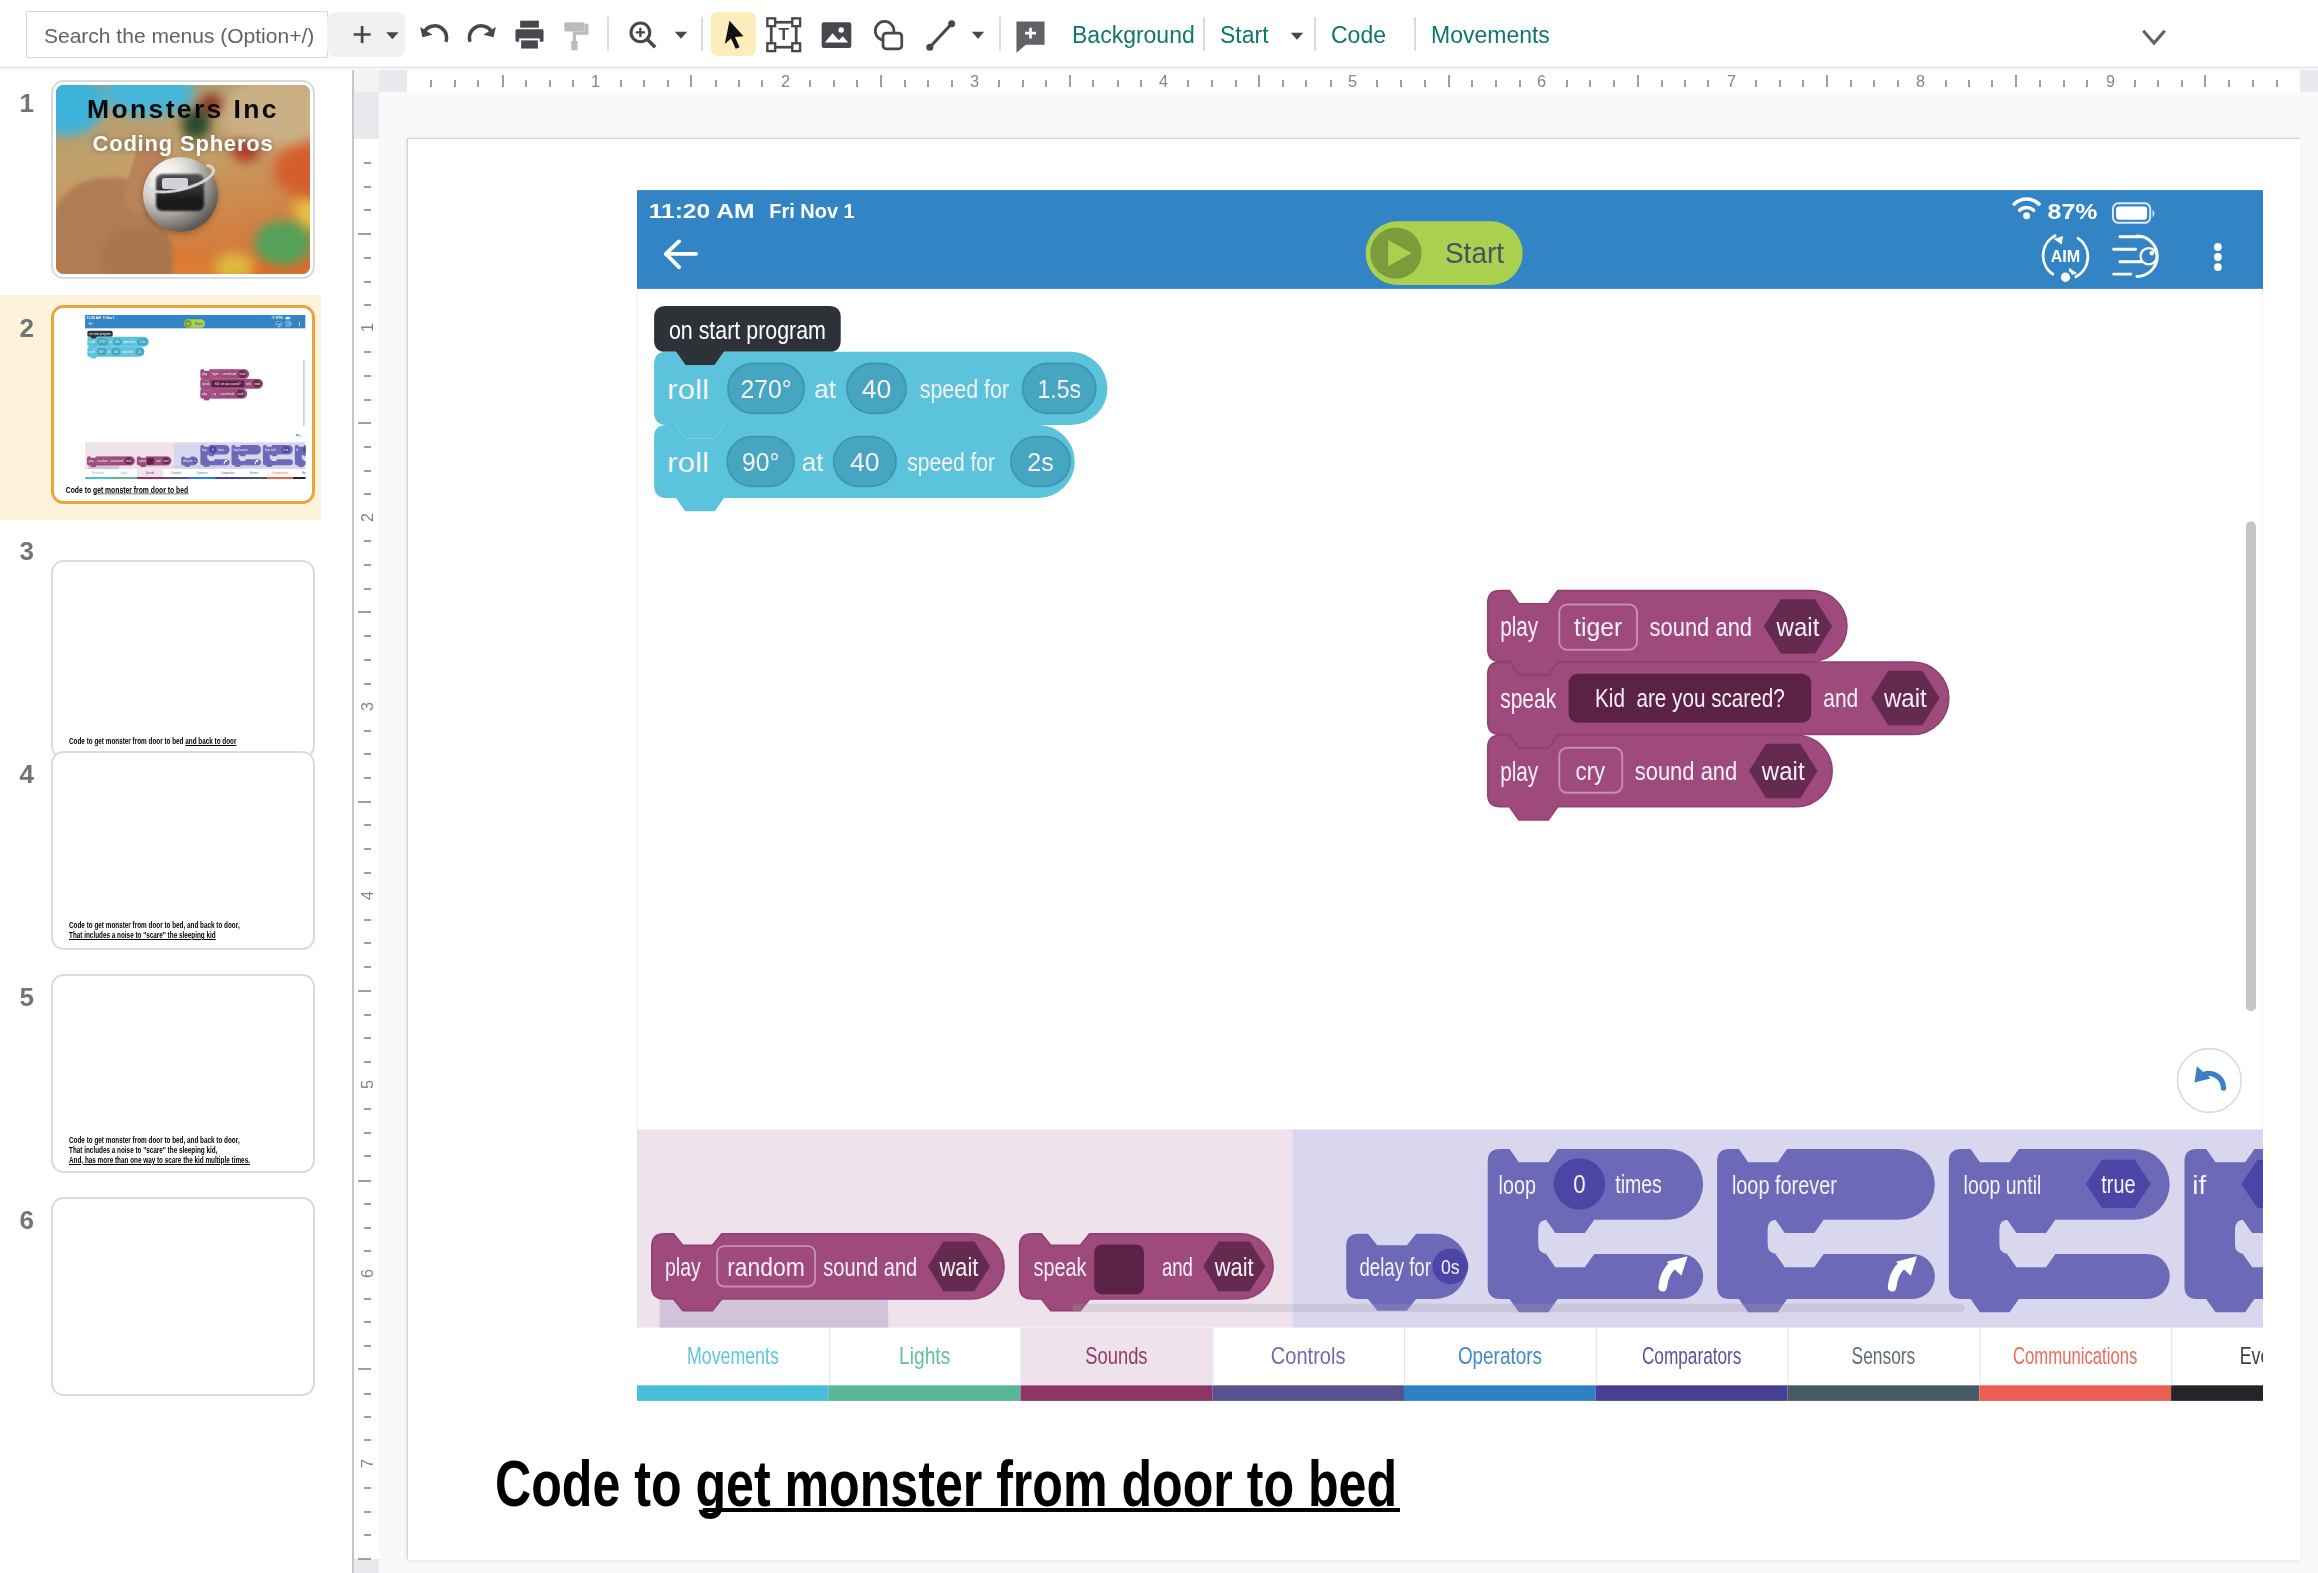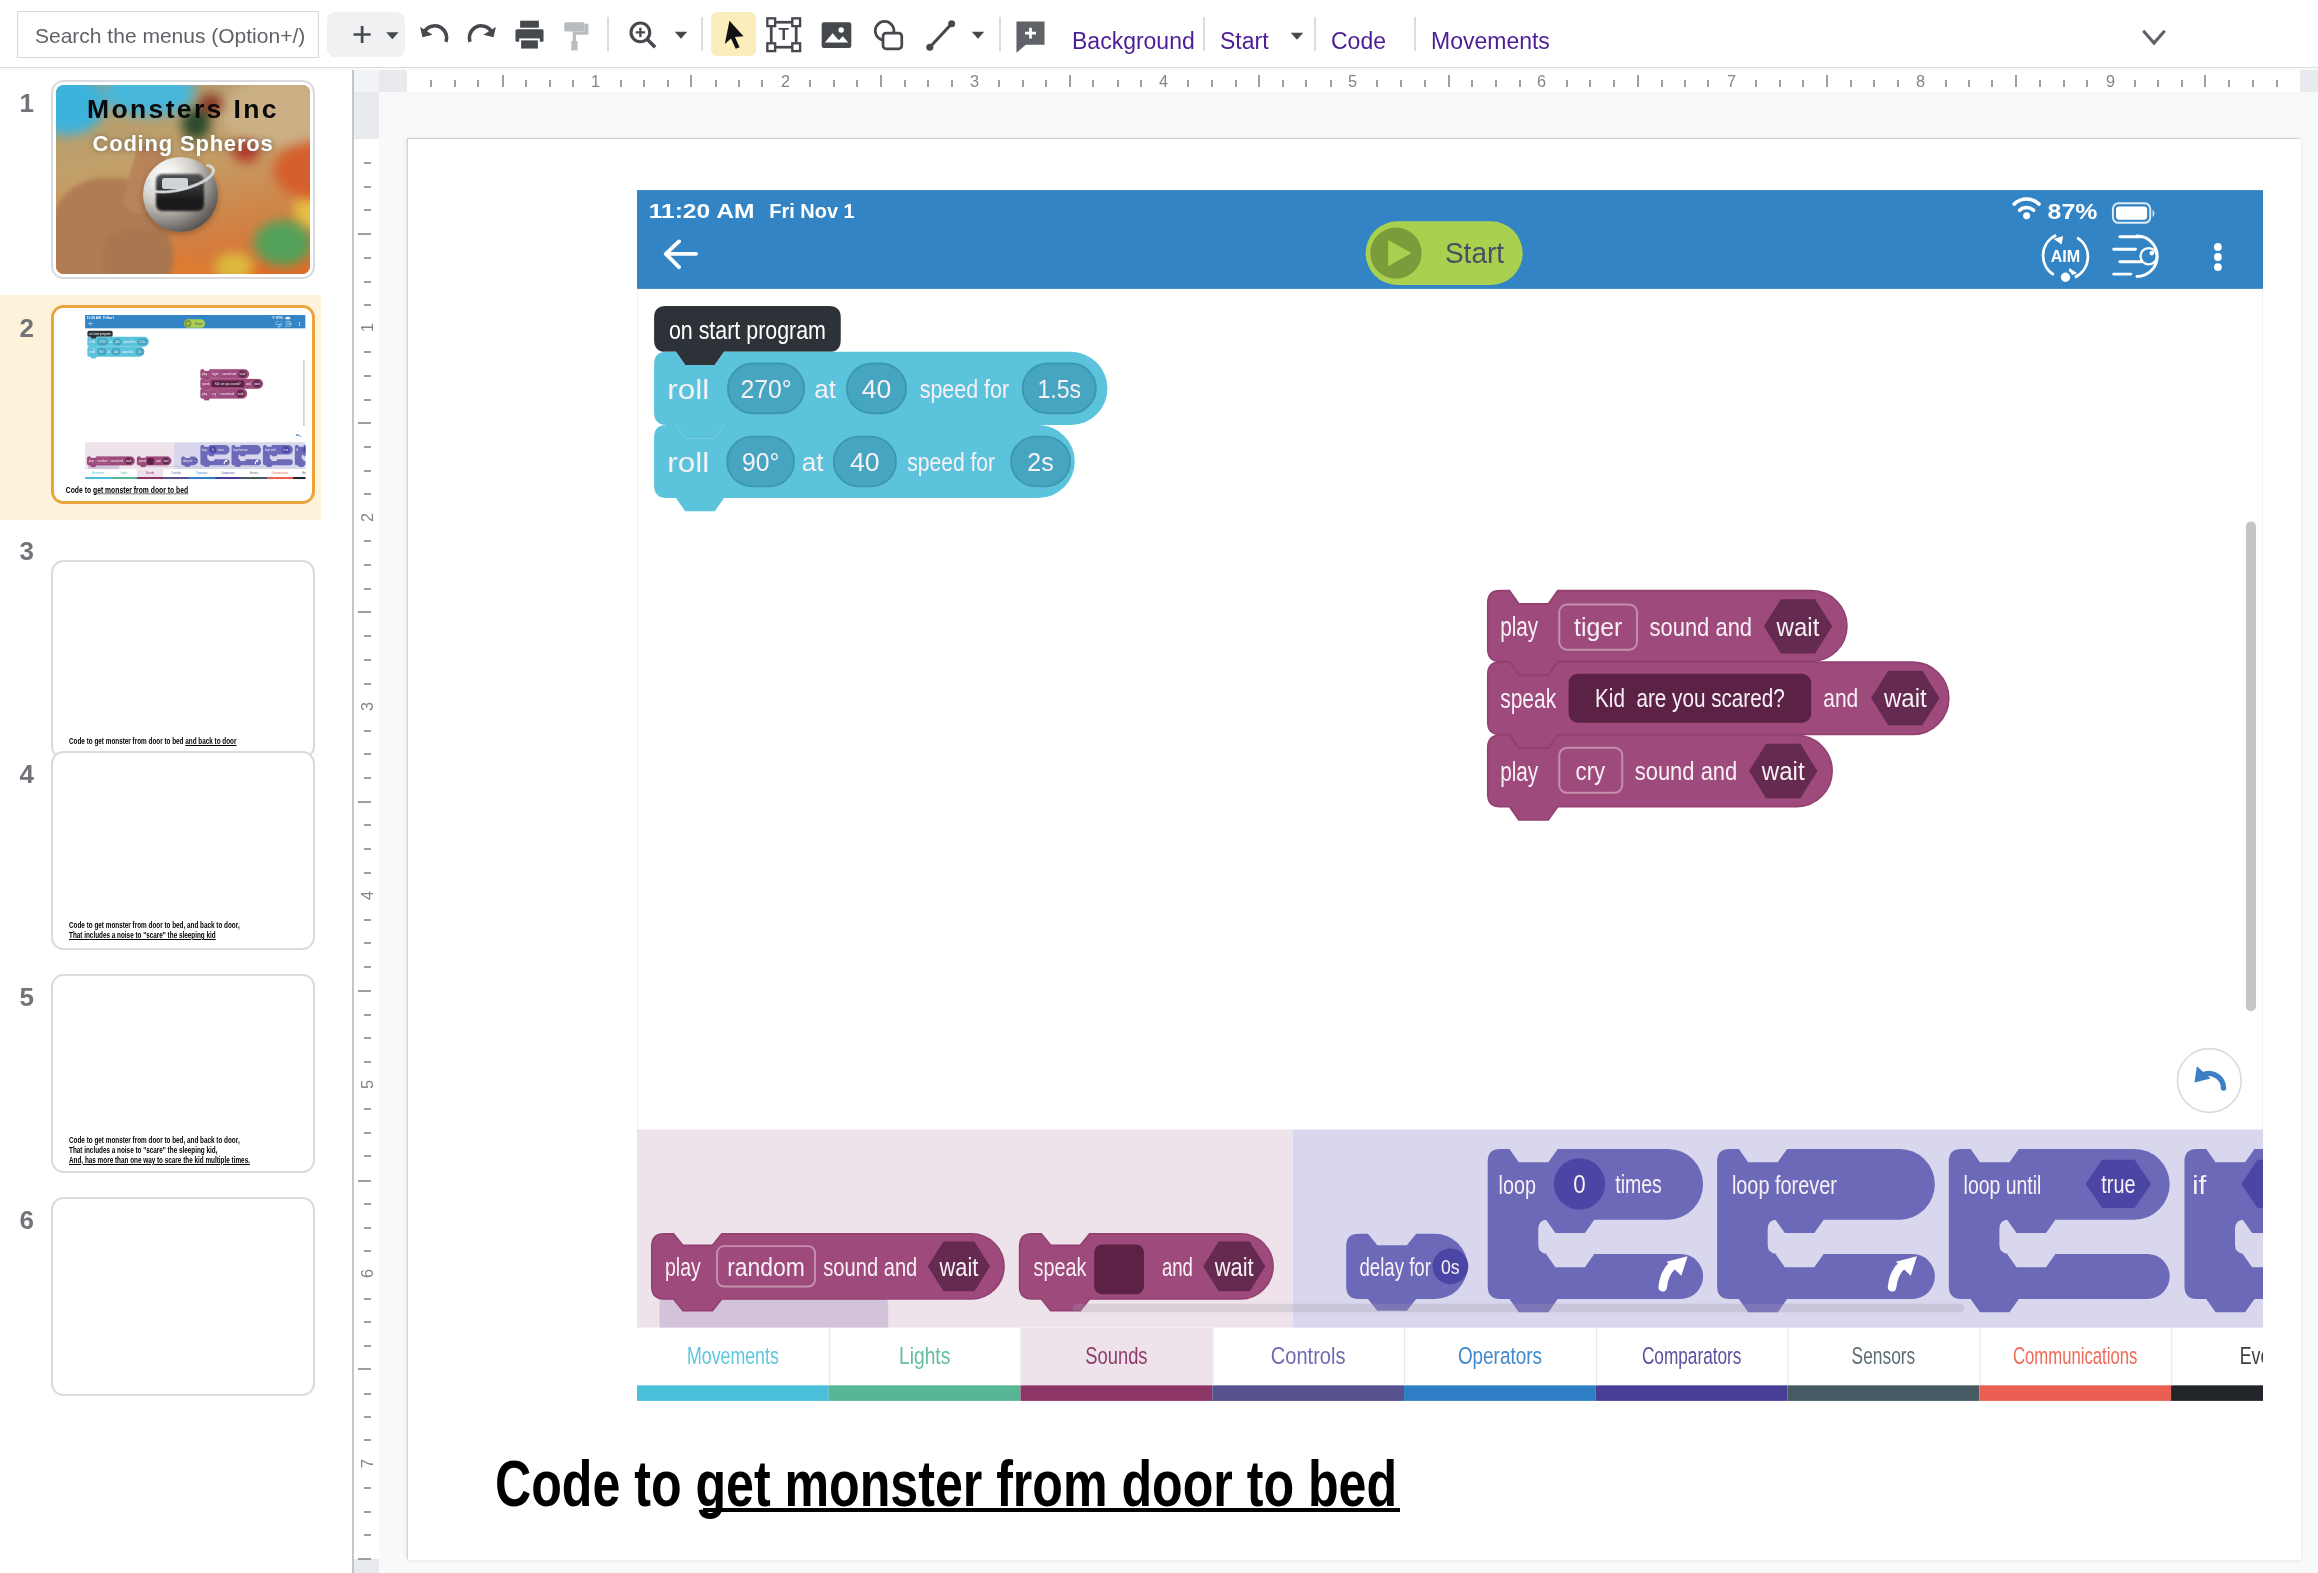--- a/index.html
+++ b/index.html
@@ -1,26 +1,26 @@
 <!DOCTYPE html>
 <html style="font-size:12.4px"><head><meta charset="utf-8">
 <style>
 * { margin:0; padding:0; box-sizing:border-box; }
 html,body { width:2319px; height:1574px; overflow:hidden; background:#f8f9fa;
   font-family:"Liberation Sans", sans-serif; }
 #toolbar { position:absolute; left:0; top:0; width:2319px; height:68px; background:#fff;
   border-bottom:1.6px solid #dadce0; z-index:10; }
-.sbox { position:absolute; left:17px; top:11px; width:302px; height:47px; border:1.6px solid #d5d7da;
+.sbox { position:absolute; left:26px; top:11px; width:302px; height:47px; border:1.6px solid #d5d7da;
   border-radius:1px; background:#fff; }
 .sbox span { position:absolute; left:17px; top:11.7px; font-size:21px; color:#5f6368; white-space:nowrap; }
 .plusbtn { position:absolute; left:327px; top:11.7px; width:78px; height:45px; background:#f0f1f2; border-radius:7.8px; }
 .ti { position:absolute; top:15.6px; }
 .vsep { position:absolute; top:17px; width:1.6px; height:34px; background:#dadce0; }
 .selhl { position:absolute; left:711px; top:12.4px; width:45px; height:44px; background:#fceebc; border-radius:6.2px; }
-.tbt { position:absolute; top:28px; font-size:23px; color:#4c1d95; }
+.tbt { position:absolute; top:22px; font-size:23px; color:#0f766e; }
 #sidebar { position:absolute; left:0; top:70px; width:354px; height:1504px; background:#fff; }
 #sidescroll { position:absolute; left:352px; top:70px; width:1.9px; height:1504px; background:#c4c7ca; }
 .selband { position:absolute; left:0; top:295px; width:321px; height:225px; background:#fdf3da; }
 .num { position:absolute; left:0; width:34px; text-align:right; font-size:26px; font-weight:bold; color:#71757a; }
 .card { position:absolute; left:51px; width:264px; height:199px; background:#fff;
   border:2.3px solid #d9dbde; border-radius:12.4px; overflow:hidden; }
 .card.sel { border:3.9px solid #e9a43c; }
 .un { text-decoration:underline; }
 
 .ph { position:absolute; left:3.1px; top:3.1px; right:3.1px; bottom:3.1px; border-radius:7.8px; overflow:hidden; background:#c29058; }

